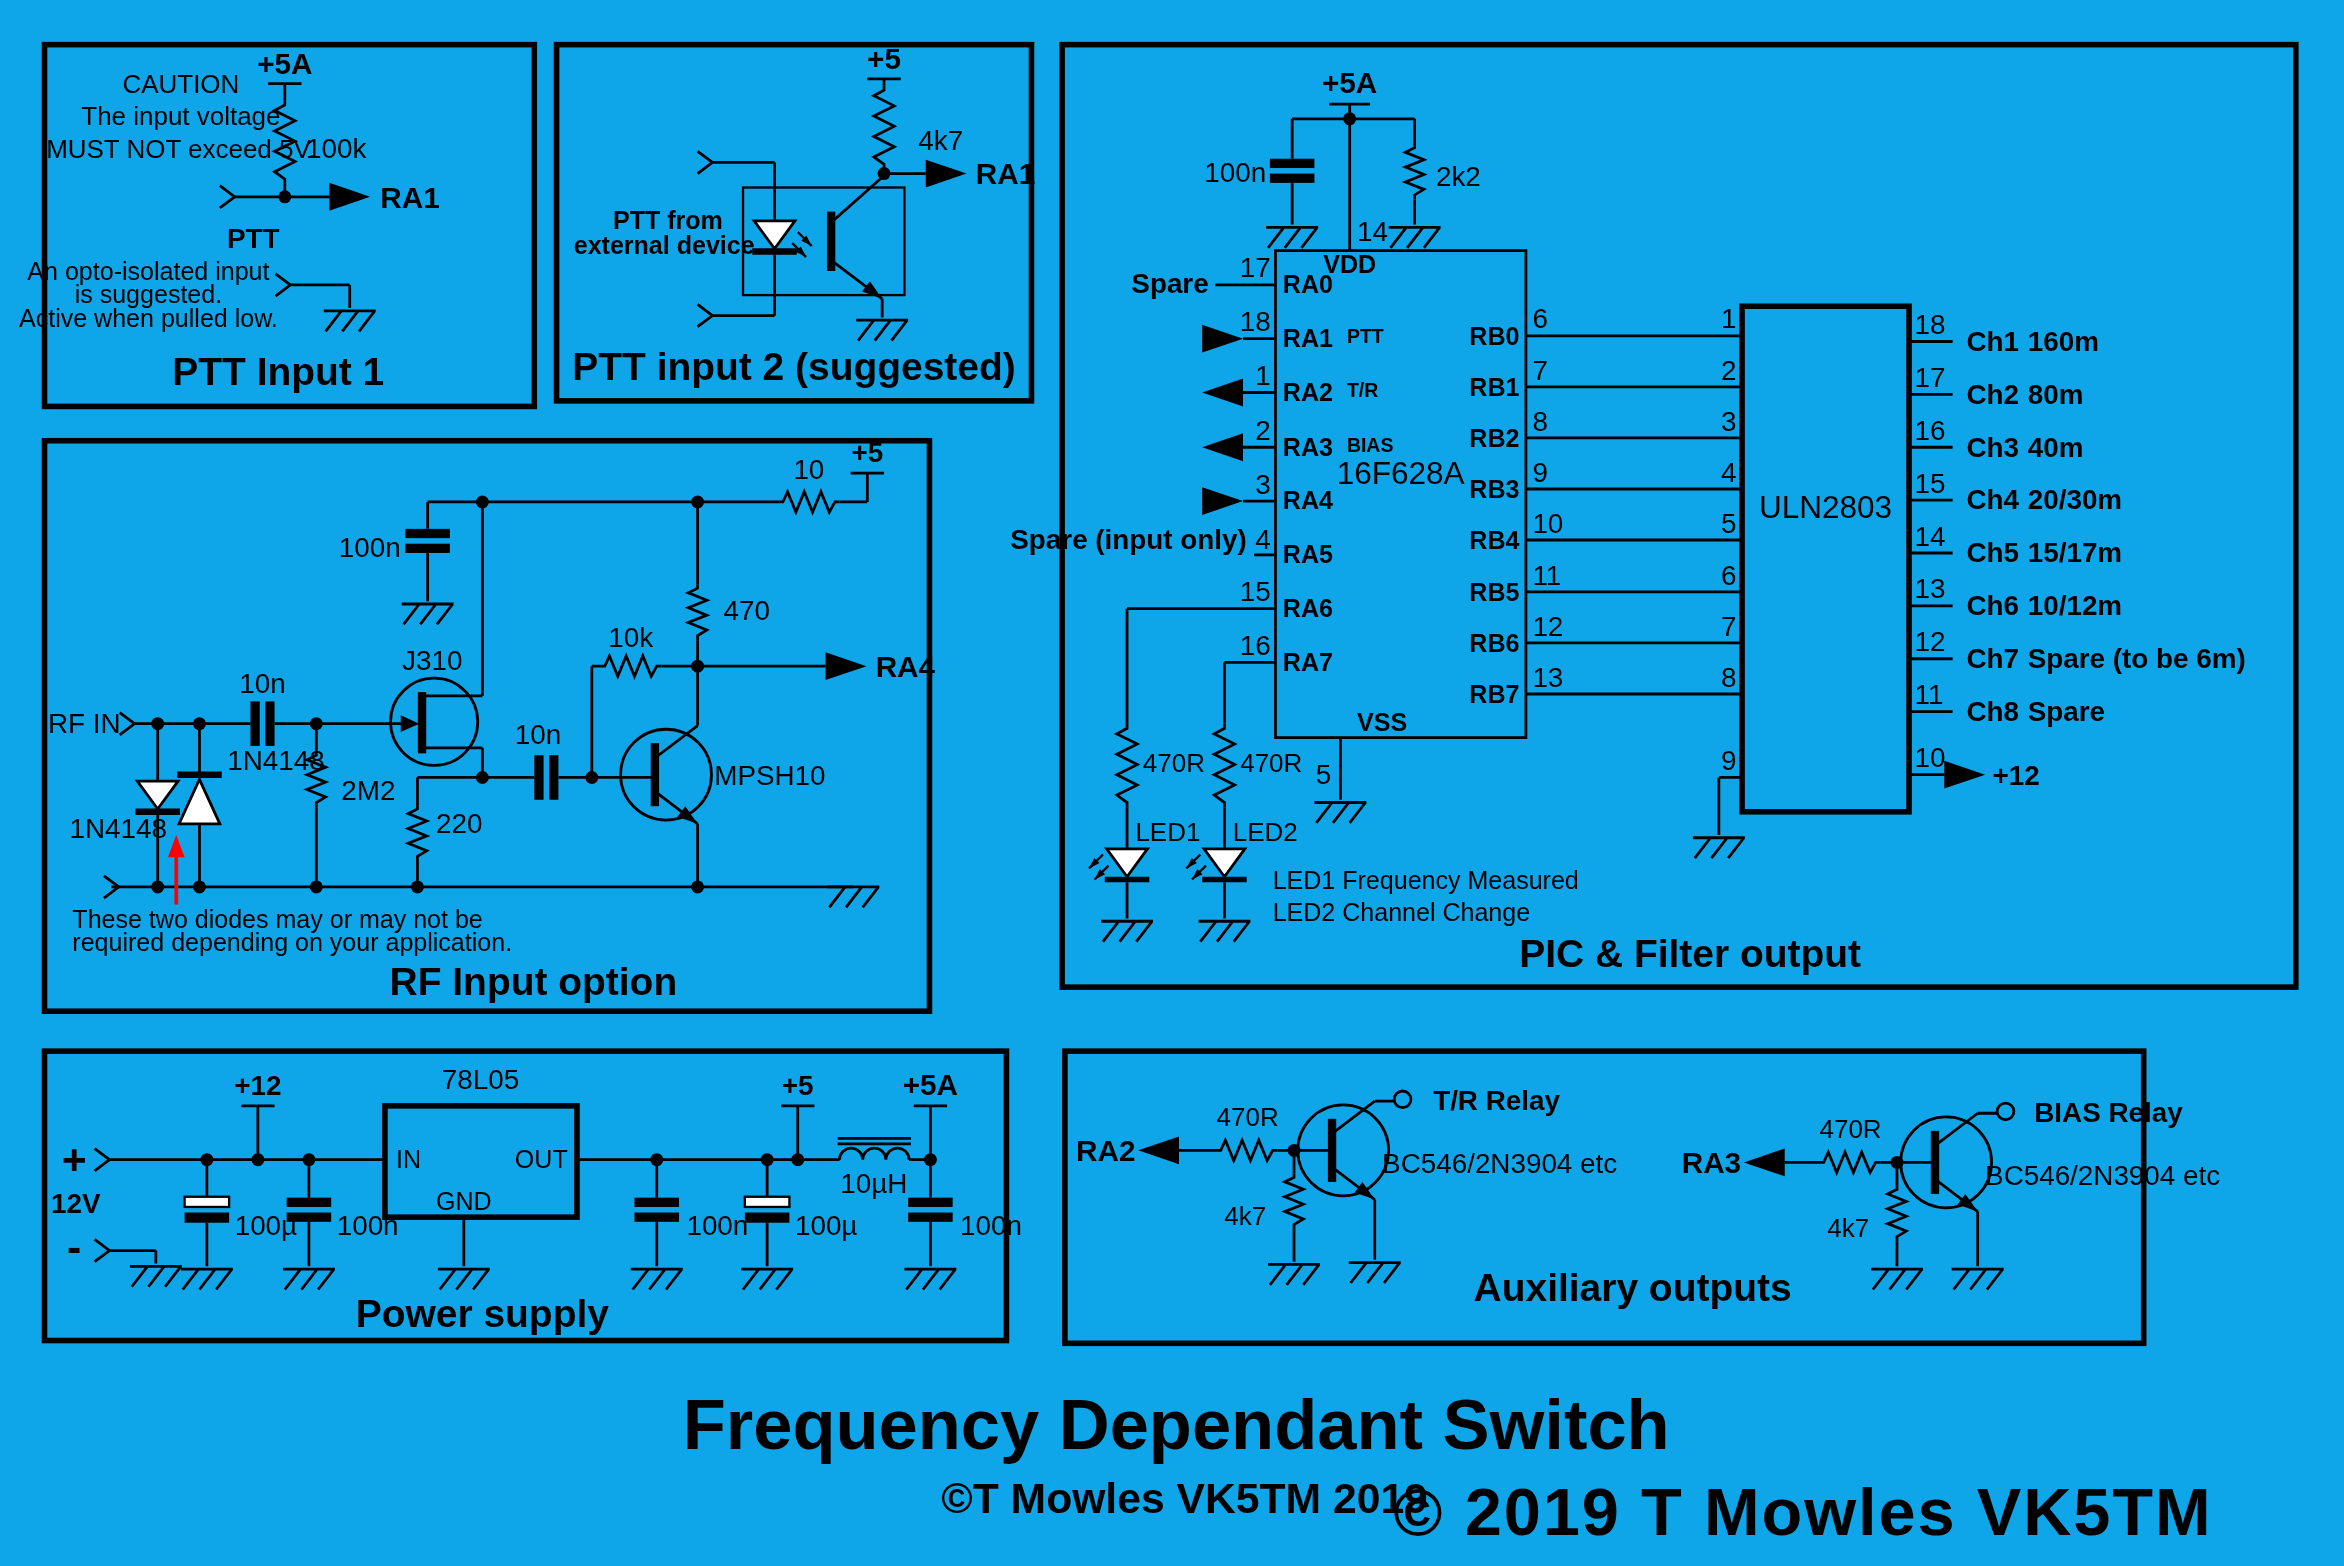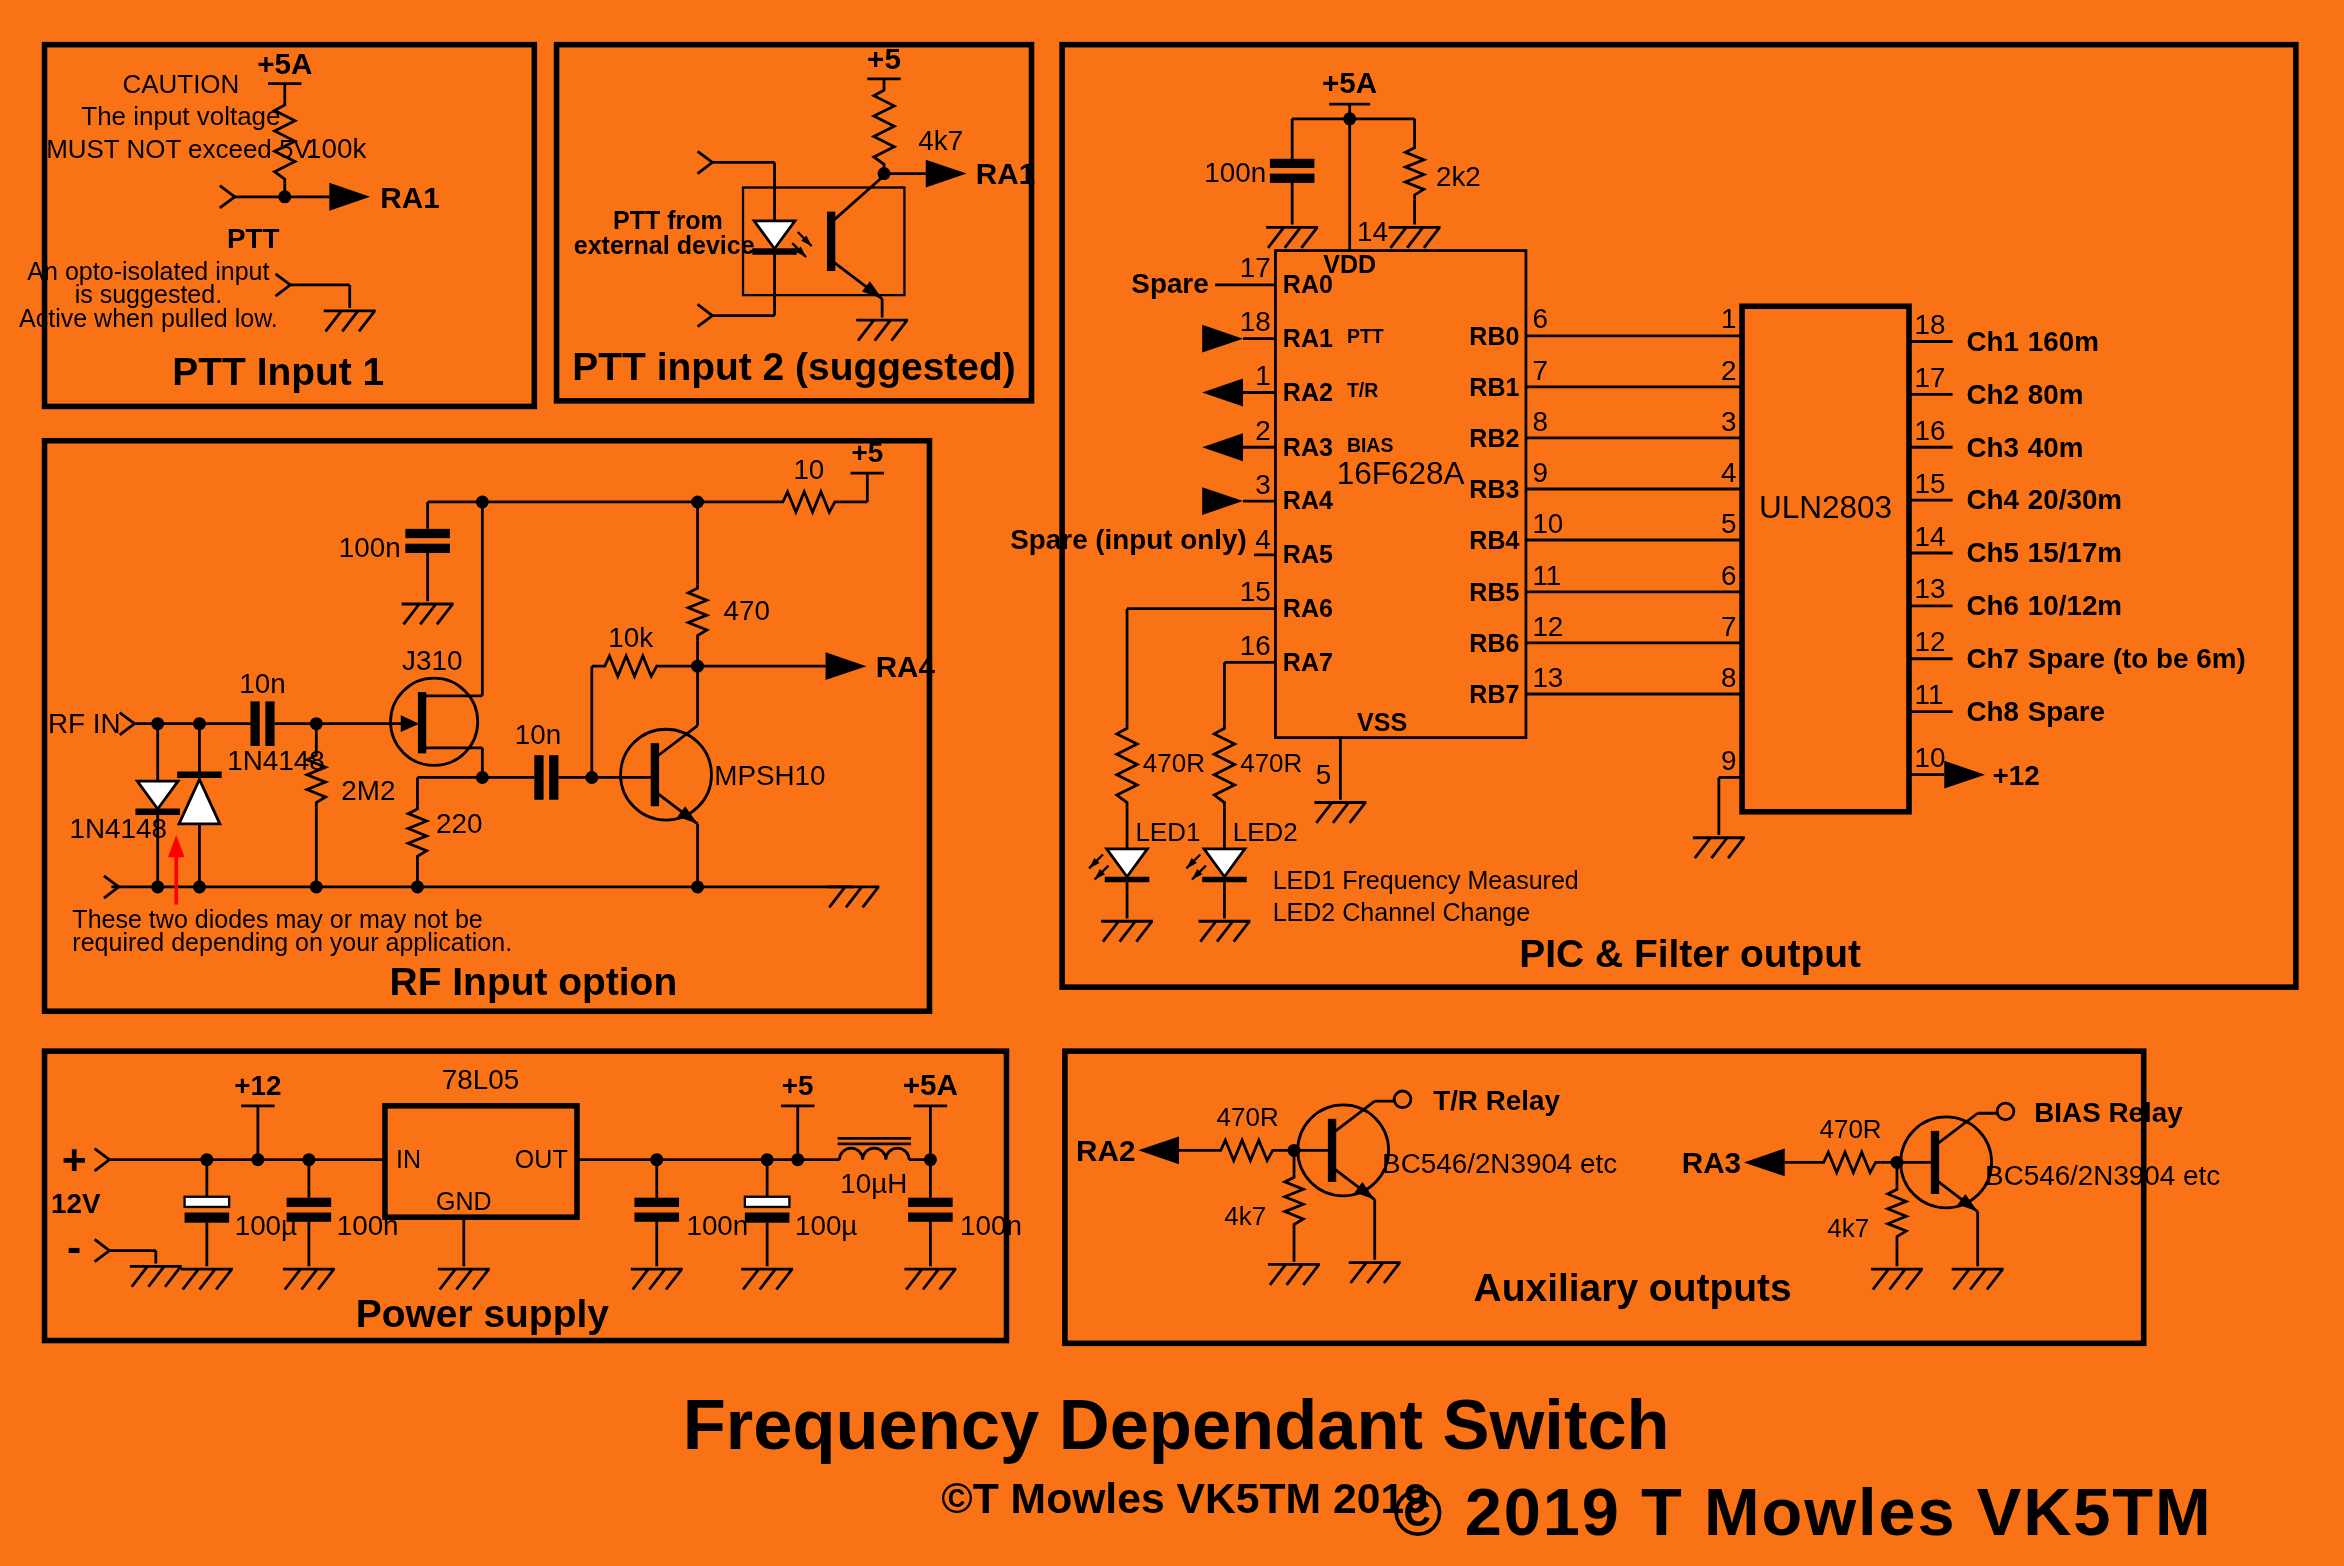--- a/index.html
+++ b/index.html
@@ -1,16 +1,16 @@
 <!DOCTYPE html>
 <html style="font-size:15px"><head>
 <meta charset="utf-8">
 <style>
   html,body{margin:0;padding:0;background:#fff;}
-  .screen{position:relative;width:2345px;height:1567px;background:#f97316;overflow:hidden;font-family:"Liberation Sans",sans-serif;}
+  .screen{position:relative;width:2345px;height:1567px;background:#0ea5e9;overflow:hidden;font-family:"Liberation Sans",sans-serif;}
   svg{position:absolute;left:0;top:0;}
   svg text{font-family:"Liberation Sans",sans-serif;fill:#000;}
   .b{font-weight:bold;}
   .mid{text-anchor:middle;} .end{text-anchor:end;}
   .f21{font-size:21px;} .f27{font-size:27px;} .f28{font-size:28px;} .f30{font-size:30px;}
   .f32{font-size:32px;} .f34{font-size:34px;} .f42{font-size:42px;} .f46{font-size:46px;}
   .f72{font-size:76px;} .f44{font-size:46px;} .f66{font-size:72px;letter-spacing:2px;}
   .w{fill:none;stroke:#000;stroke-width:3;}
   .w2{fill:none;stroke:#000;stroke-width:2.5;}
   .box{fill:none;stroke:#000;stroke-width:6;}

